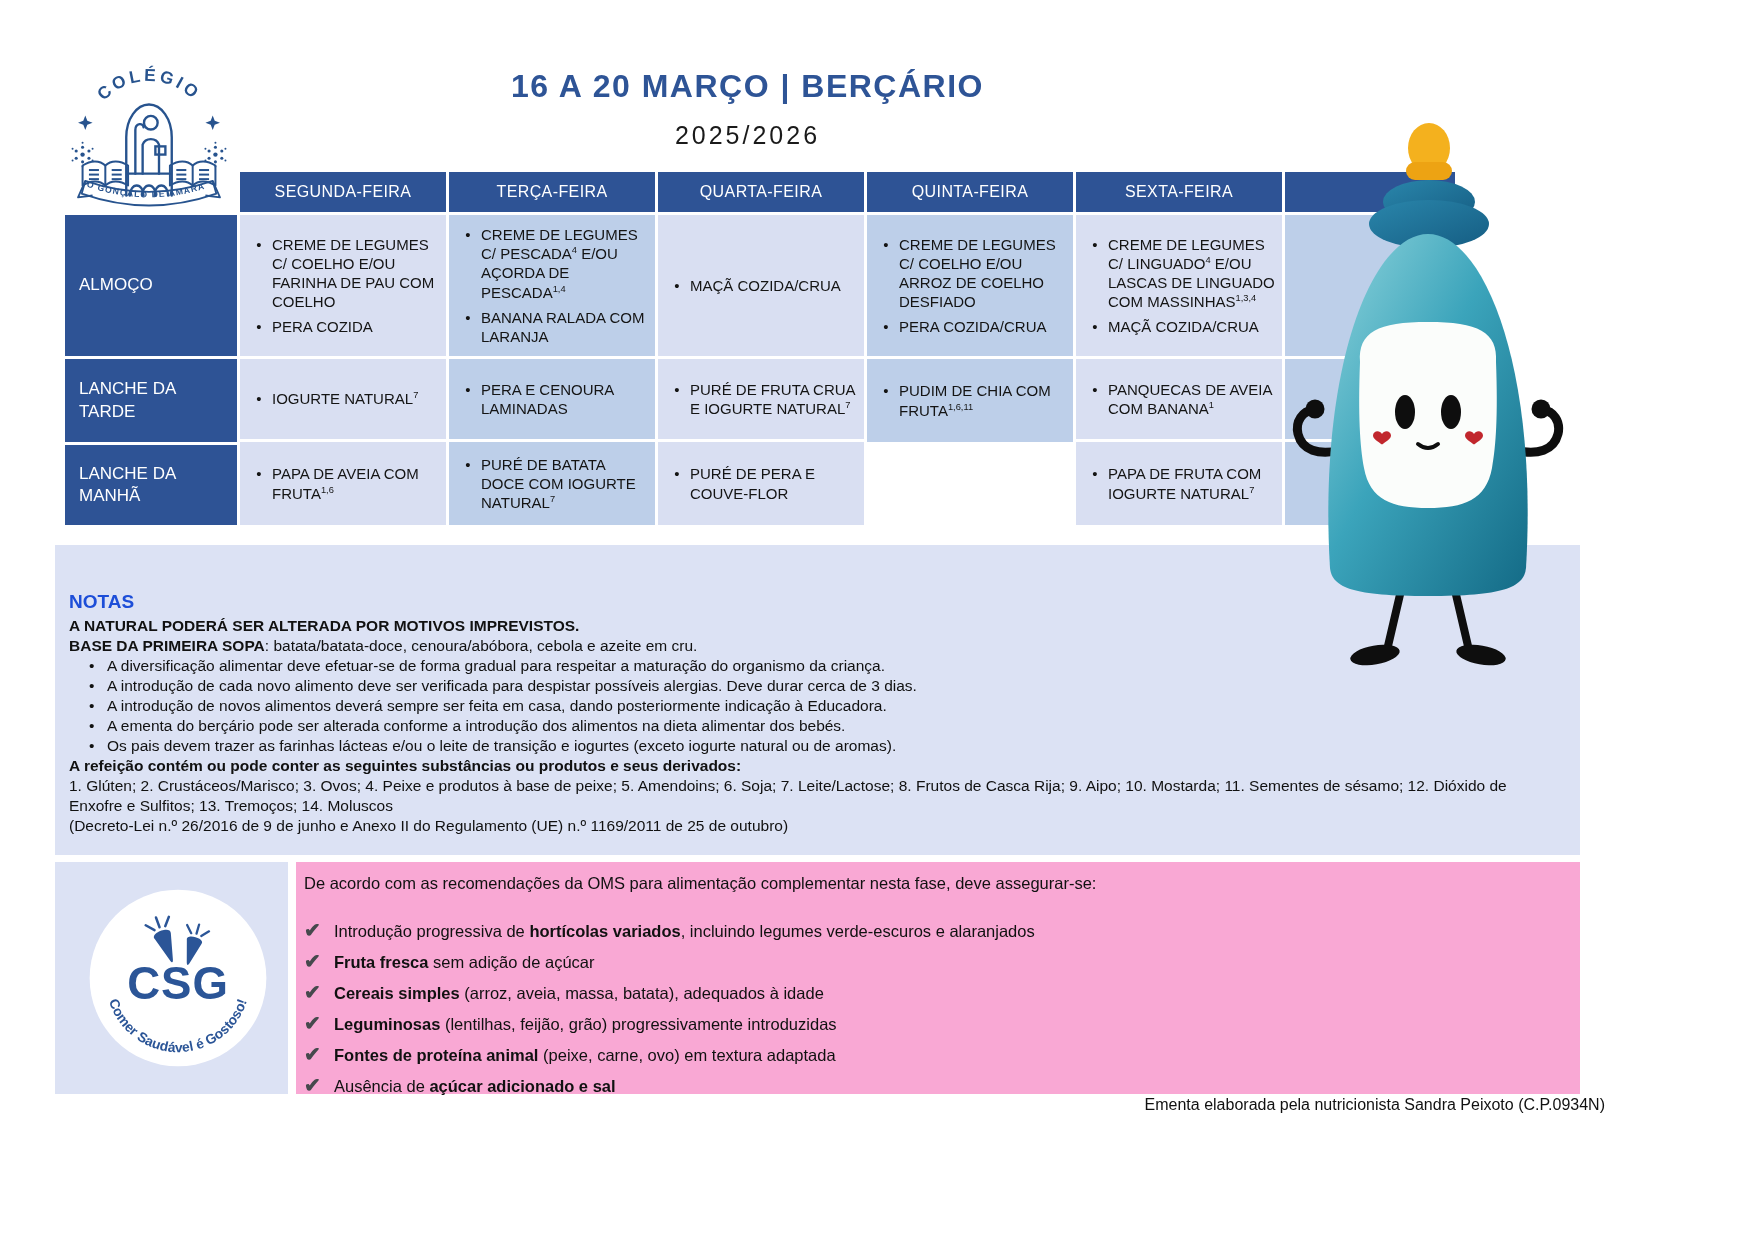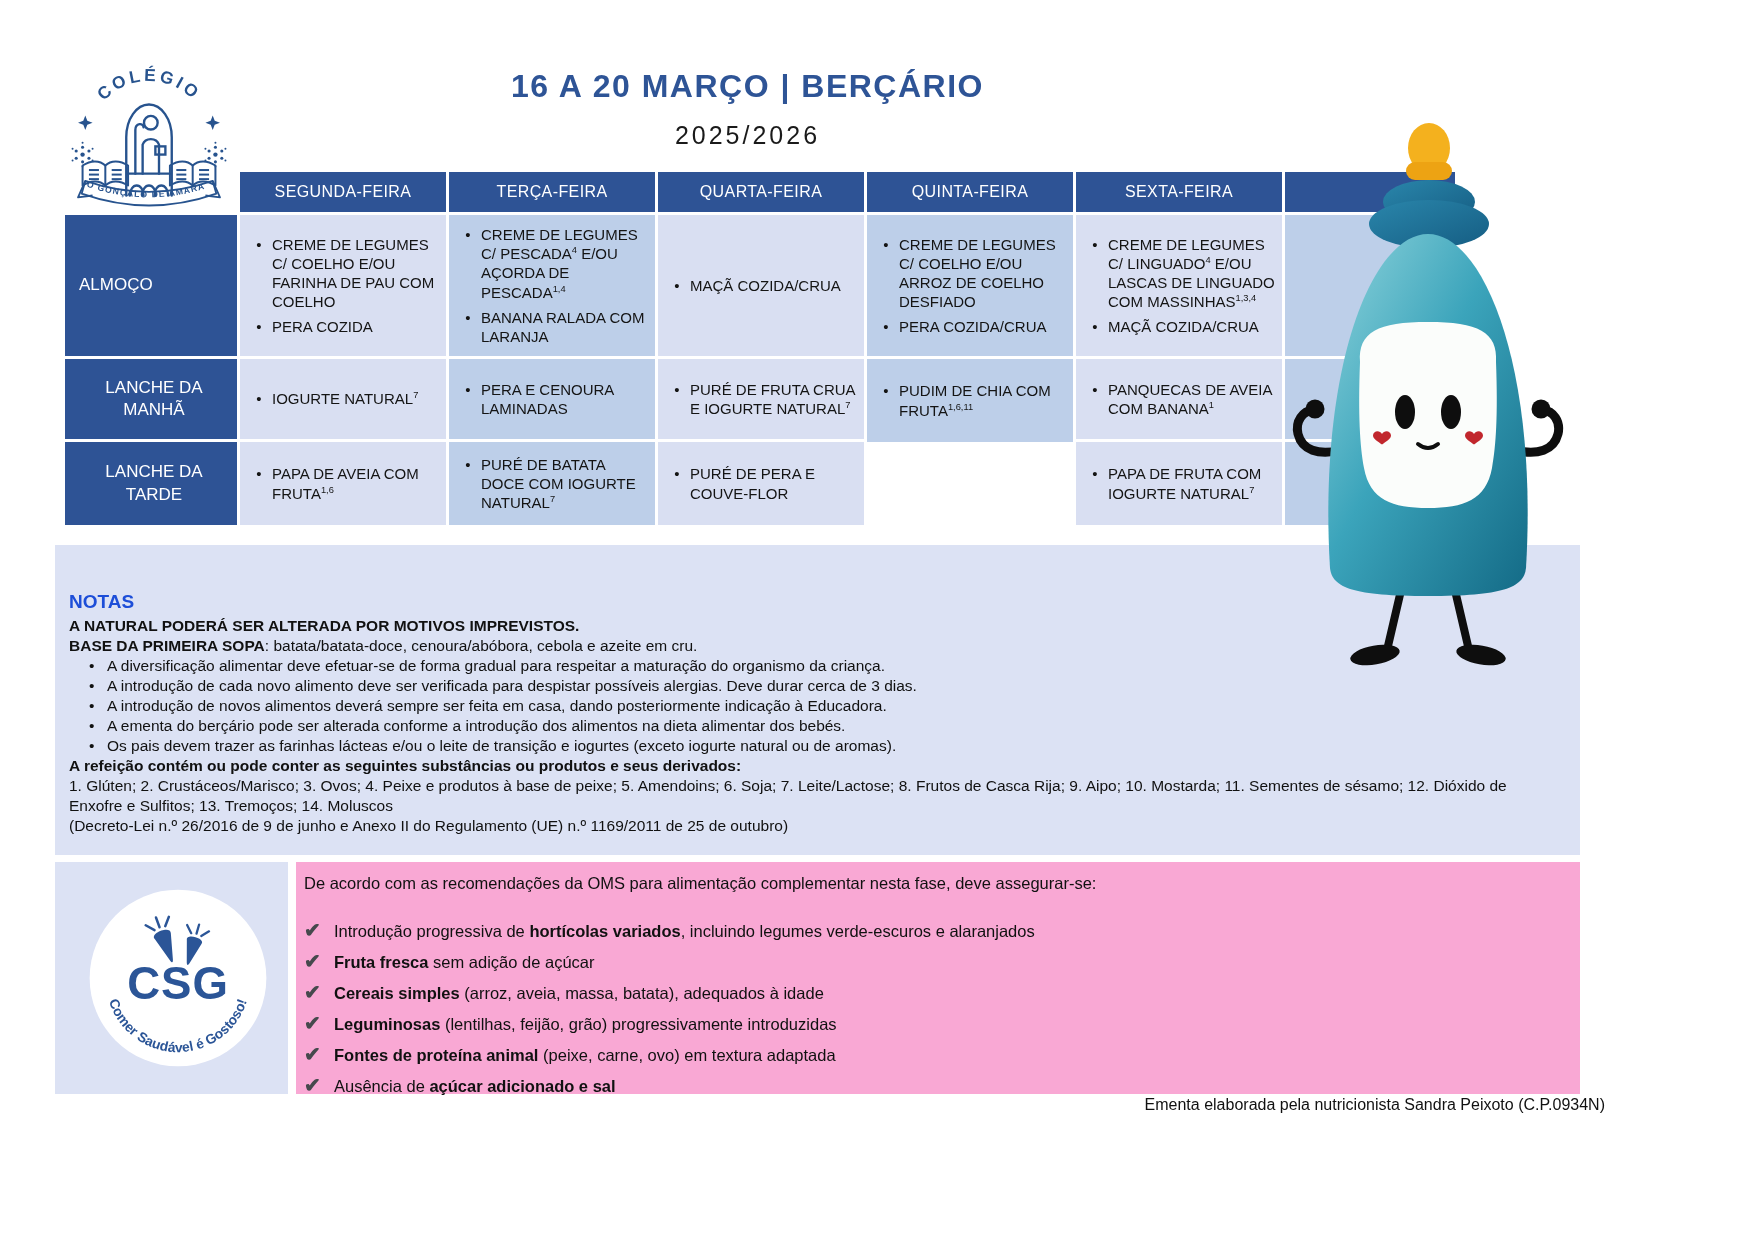--- a/index.html
+++ b/index.html
@@ -10,21 +10,21 @@
   .school-logo{ position:absolute; left:58px; top:36px; width:182px; height:188px; }
   .title-block{ position:absolute; left:65px; top:68px; width:1365px; text-align:center; }
   .page-title{ font-size:32px; font-weight:bold; color:#2e5496; letter-spacing:1.5px; }
   .page-subtitle{ font-size:25px; color:#1a1a1a; letter-spacing:3px; margin-top:16px; }
 
   
   .menu-table{ position:absolute; left:65px; top:172px; width:1390px; display:flex; gap:3px; align-items:flex-start; }
   .label-col{ flex:0 0 172px; display:flex; flex-direction:column; gap:3px; }
   .label-spacer{ height:40px; }
   .label-cell{ background:#2e5395; color:#ffffff; font-size:17px; line-height:1.3;
-               display:flex; align-items:center; padding:0 8px 0 14px; box-sizing:border-box;text-align:center; }
+               display:flex; align-items:center; padding:0 8px 0 14px; box-sizing:border-box; }
   .lh-almoco{ height:141px; } .lh-manha{ height:80px; } .lh-tarde{ height:83px; }
   .day-col{ flex:1 1 0; min-width:0; display:flex; flex-direction:column; gap:3px; }
   .ghost-col{ flex:0 0 170px; display:flex; flex-direction:column; gap:3px; }
   .day-header{ height:40px; background:#2e5395; color:#ffffff; font-size:16px; letter-spacing:0.4px;
                display:flex; align-items:center; justify-content:center; }
   .cell{ box-sizing:border-box; padding:7px 4px 7px 6px; display:flex; flex-direction:column;
          justify-content:center; gap:6px; font-size:15px; line-height:1.28; color:#141414; }
   .bg-light{ background:#d9dff2; } .bg-medium{ background:#bdcfe9; }
   .c-almoco{ min-height:141px; } .c-manha{ min-height:80px; } .c-tarde{ min-height:83px; }
   .item{ display:flex; align-items:flex-start; }
@@ -148,25 +148,25 @@
     <div class="page-subtitle">2025/2026</div>
   </div>
 
   <div class="menu-table">
 
     <div class="label-col">
       <div class="label-spacer"></div>
       <div class="label-cell lh-almoco">
           <span>ALMOÇO</span>
         </div>
+      <div class="label-cell lh-tarde">
+          <span>LANCHE DA TARDE</span>
+        </div>
       <div class="label-cell lh-manha">
           <span>LANCHE DA MANHÃ</span>
-        </div>
-      <div class="label-cell lh-tarde">
-          <span>LANCHE DA TARDE</span>
         </div>
     </div>
 
     <div class="day-col">
       <div class="day-header">SEGUNDA-FEIRA</div>
       <div class="cell bg-light c-almoco">
         <div class="item">
             <span class="txt">CREME DE LEGUMES C/ COELHO E/OU FARINHA DE PAU COM COELHO</span>
           </div>
         <div class="item">

